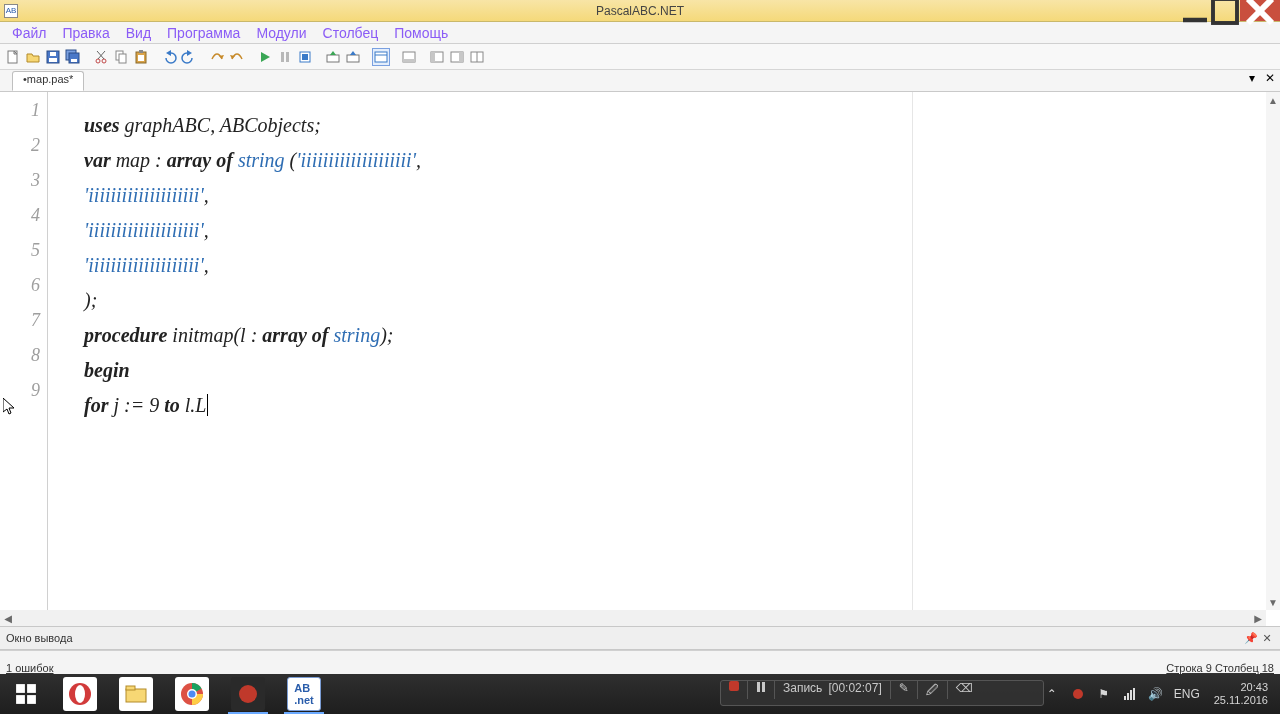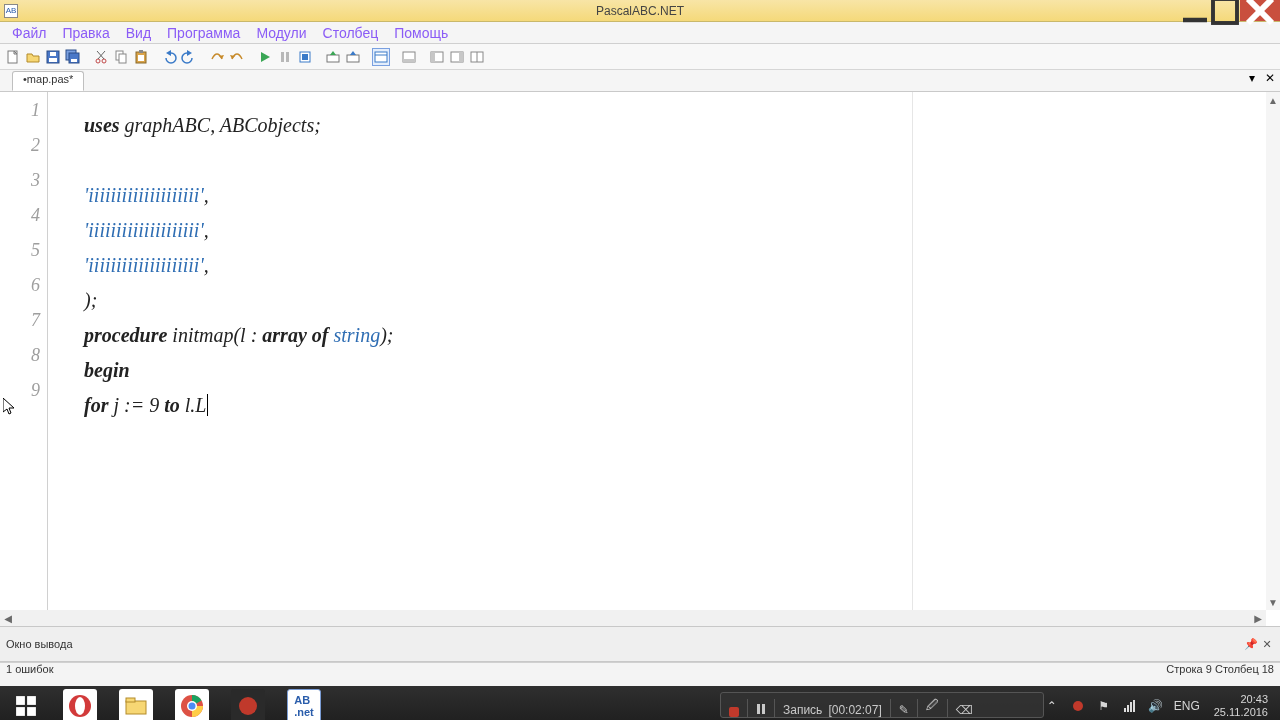--- a/index.html
+++ b/index.html
@@ -30,32 +30,32 @@
   .tok-type { color: #2e6db3; }
   .tok-str { color: #2e6db3; }
   .caret { display: inline-block; width: 1px; height: 22px; background: #000; vertical-align: -4px; margin-left: 1px; }
   .print-margin { position: absolute; top: 0; bottom: 16px; left: 912px; width: 1px; background: #e6e6e6; }
   .hscroll { position: absolute; left: 0; right: 14px; bottom: 0; height: 16px; background: #f1f1f1; display: flex; align-items: center; }
   .hscroll .sbtn { width: 16px; height: 16px; background: #f1f1f1; display: flex; align-items: center; justify-content: center; color: #6a6a6a; font-size: 10px; }
   .hscroll .track { flex: 1; height: 16px; background: #f1f1f1; }
   .vscroll { position: absolute; right: 0; top: 0; bottom: 16px; width: 14px; background: #f5f5f5; display: flex; flex-direction: column; }
   .vscroll .sbtn { height: 16px; display: flex; align-items: center; justify-content: center; color: #6a6a6a; font-size: 10px; }
   .vscroll .track { flex: 1; background: #f5f5f5; }
-  .output-header { height: 36px; background: #efefef; border-top: 1px solid #c8c8c8; border-bottom: 1px solid #c8c8c8; display: flex; align-items: center; padding: 0 6px; font-size: 11px; color: #333; }
+  .output-header { height: 24px; background: #efefef; border-top: 1px solid #c8c8c8; border-bottom: 1px solid #c8c8c8; display: flex; align-items: center; padding: 0 6px; font-size: 11px; color: #333; }
   .output-header .spacer { flex: 1; }
   .output-header .pin, .output-header .x { width: 14px; height: 14px; display: flex; align-items: center; justify-content: center; color: #555; margin-left: 2px; }
-  .statusbar { height: 24px; background: #f4f4f4; border-top: 1px solid #d0d0d0; display: flex; align-items: flex-start; padding: 0 6px; font-size: 11px; color: #333; }
+  .statusbar { height: 24px; background: #f4f4f4; border-top: 1px solid #d0d0d0; display: flex; align-items: flex-end; padding: 0 6px; font-size: 11px; color: #333; text-decoration: underline; }
   .statusbar .spacer { flex: 1; }
   .taskbar { height: 40px; background: linear-gradient(#2f2f2f, #1e1e1e); display: flex; align-items: center; color: #d6d6d6; position: relative; }
   .taskbar .start { width: 52px; height: 100%; display: flex; align-items: center; justify-content: center; }
   .taskbar .start svg { width: 22px; height: 22px; }
   .task-icon { width: 56px; height: 100%; display: flex; align-items: center; justify-content: center; position: relative; }
   .task-icon .tile { width: 34px; height: 34px; border-radius: 3px; display: flex; align-items: center; justify-content: center; font-size: 11px; }
   .task-icon .underline { position: absolute; bottom: 0; left: 8px; right: 8px; height: 2px; background: #6aa9ff; }
-  .rec-box { position: absolute; left: 720px; top: 6px; height: 26px; width: 324px; background: rgba(50,50,50,0.9); border: 1px solid #555; border-radius: 3px; display: flex; align-items: flex-end; color: #c9c9c9; font-size: 12px; }
+  .rec-box { position: absolute; left: 720px; top: 6px; height: 26px; width: 324px; background: rgba(50,50,50,0.9); border: 1px solid #555; border-radius: 3px; display: flex; align-items: flex-start; color: #c9c9c9; font-size: 12px; }
   .rec-box .seg { padding: 0 8px; display: flex; align-items: center; gap: 6px; }
   .rec-box .divider { width: 1px; height: 18px; background: #555; }
   .sys-tray { margin-left: auto; display: flex; align-items: center; height: 100%; padding-right: 6px; gap: 10px; }
   .tray-icon { width: 16px; height: 16px; display: flex; align-items: center; justify-content: center; }
   .clock { text-align: right; line-height: 1.15; font-size: 11px; padding-right: 6px; padding-left: 4px; }
   .cursor { position: absolute; left: 3px; top: 398px; width: 12px; height: 18px; pointer-events: none; }
 </style>
 </head>
 <body>
 
@@ -246,20 +246,21 @@
       <div class="lineno" style="top: 78px;">3</div>
       <div class="lineno" style="top: 113px;">4</div>
       <div class="lineno" style="top: 148px;">5</div>
       <div class="lineno" style="top: 183px;">6</div>
       <div class="lineno" style="top: 218px;">7</div>
       <div class="lineno" style="top: 253px;">8</div>
       <div class="lineno" style="top: 288px;">9</div>
     </div>
   <div class="code-surface" id="code-surface">
       <div class="code-line" style="top: 6px;"><span class="tok-kw">uses</span><span> graphABC, ABCobjects;</span></div>
+      <div class="code-line" style="top: 41px;"><span class="tok-kw">var</span><span> map : </span><span class="tok-kw">array</span><span> </span><span class="tok-kw">of</span><span> </span><span class="tok-type">string</span><span> (</span><span class="tok-str">'iiiiiiiiiiiiiiiiiiii'</span><span>,</span></div>
       <div class="code-line" style="top: 76px;"><span class="tok-str">'iiiiiiiiiiiiiiiiiiii'</span><span>,</span></div>
       <div class="code-line" style="top: 111px;"><span class="tok-str">'iiiiiiiiiiiiiiiiiiii'</span><span>,</span></div>
       <div class="code-line" style="top: 146px;"><span class="tok-str">'iiiiiiiiiiiiiiiiiiii'</span><span>,</span></div>
       <div class="code-line" style="top: 181px;"><span>);</span></div>
       <div class="code-line" style="top: 216px;"><span class="tok-kw">procedure</span><span> initmap(l : </span><span class="tok-kw">array</span><span> </span><span class="tok-kw">of</span><span> </span><span class="tok-type">string</span><span>);</span></div>
       <div class="code-line" style="top: 251px;"><span class="tok-kw">begin</span></div>
       <div class="code-line" style="top: 286px;"><span class="tok-kw">for</span><span> j := 9 </span><span class="tok-kw">to</span><span> l.L</span><span class="caret"></span></div>
     </div>
   <div class="vscroll">
     <div class="sbtn">▲</div>

